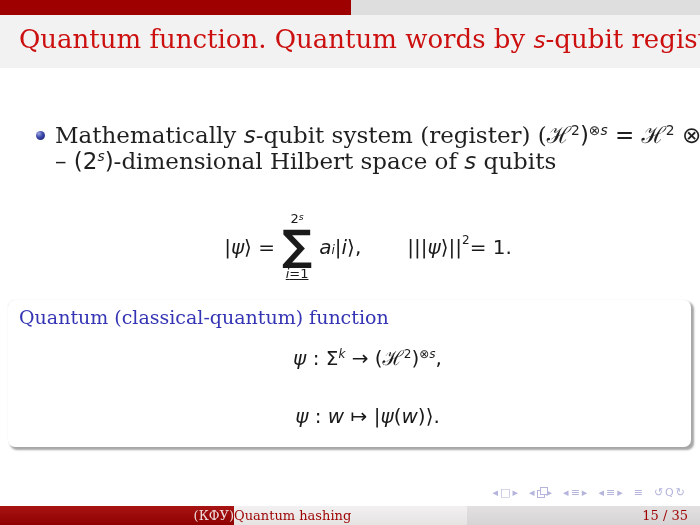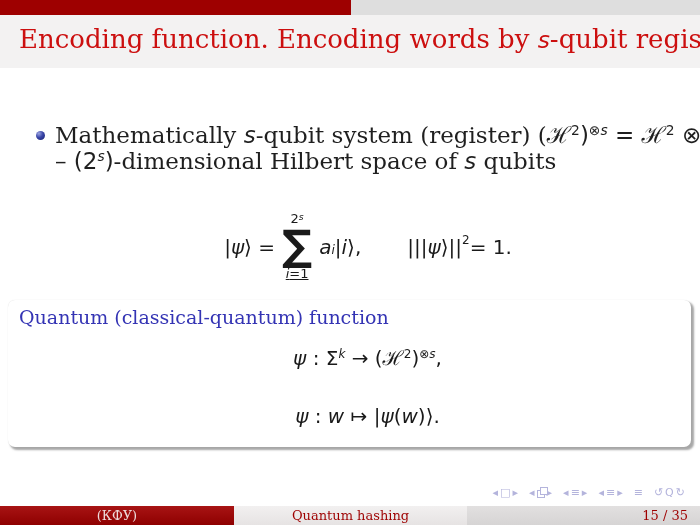--- a/index.html
+++ b/index.html
@@ -67,40 +67,40 @@
   .ico-frame{position:relative;display:inline-block;width:6px;height:6px;
     border:1px solid currentColor;margin:0 2px 0 3px;top:1px;}
   .ico-frame::after{content:"";position:absolute;left:2px;top:-4px;width:6px;height:6px;
     border:1px solid currentColor;background:#fff;}
   
   .footer{
     position:absolute;left:0;bottom:0;width:700px;height:19px;display:flex;
     font-size:13px;line-height:19px;
   }
   .foot-left{
-    width:234px;background:linear-gradient(#a81414,#8e0000);color:#eedcdc;text-align:center;
+    width:234px;background:linear-gradient(#a81414,#8e0000);color:#eedcdc;text-align:right;
   }
   .foot-mid{
-    width:233px;background:linear-gradient(#f2f0f0,#e6e3e3);color:#9e0000;text-align:center;
+    width:233px;background:linear-gradient(#f2f0f0,#e6e3e3);color:#9e0000;
   }
   .foot-right{
     flex:1;background:linear-gradient(#e2e0e0,#d6d4d4);color:#9e0000;text-align:right;
     padding-right:12px;box-sizing:border-box;padding-left:18px;
   }
 </style>
 </head>
 <body>
 
 <div id="slide">
 
   <div class="topbar-red"></div>
   <div class="topbar-gray"></div>
 
   <div class="titleband">
-    <div class="frametitle"><span>Encoding function. Encoding words by </span><span class="math it" style="font-size:0.9em">s</span><span>-qubit register.</span></div>
+    <div class="frametitle"><span>Quantum function. Quantum words by </span><span class="math it" style="font-size:0.9em">s</span><span>-qubit register.</span></div>
   </div>
 
   <div class="bullet-item">
     <span class="ball"></span>
     <div class="bullet-lines">
       <div><span>Mathematically </span><span class="math it">s</span><span>-qubit system (register) (</span><span>ℋ</span><span class="sup math">2</span><span class="math">)</span><span class="sup math it">⊗s</span><span class="math"> = </span><span>ℋ</span><span class="sup math">2</span><span class="math"> ⊗ ⋯ ⊗ </span><span>ℋ</span><span class="sup math">2</span></div>
       <div><span>– </span><span class="math">(2</span><span class="sup math it">s</span><span class="math">)</span><span>-dimensional Hilbert space of </span><span class="math it">s</span><span> qubits</span></div>
     </div>
   </div>
 

